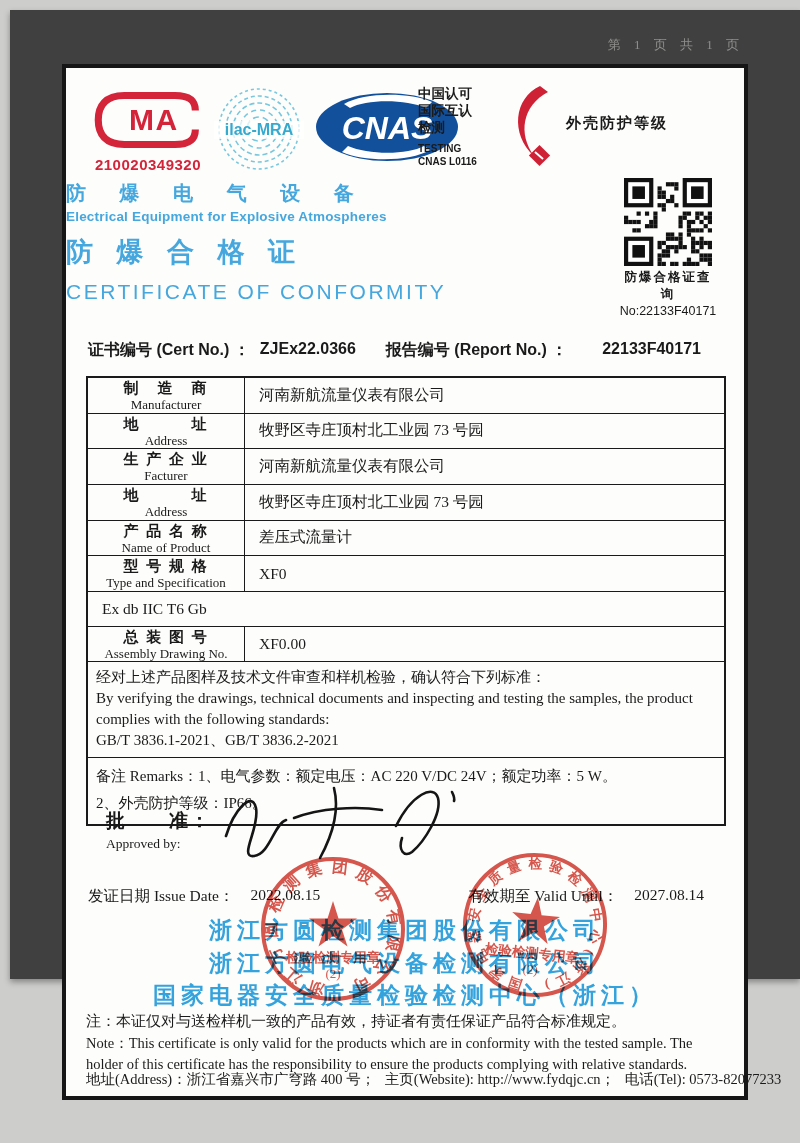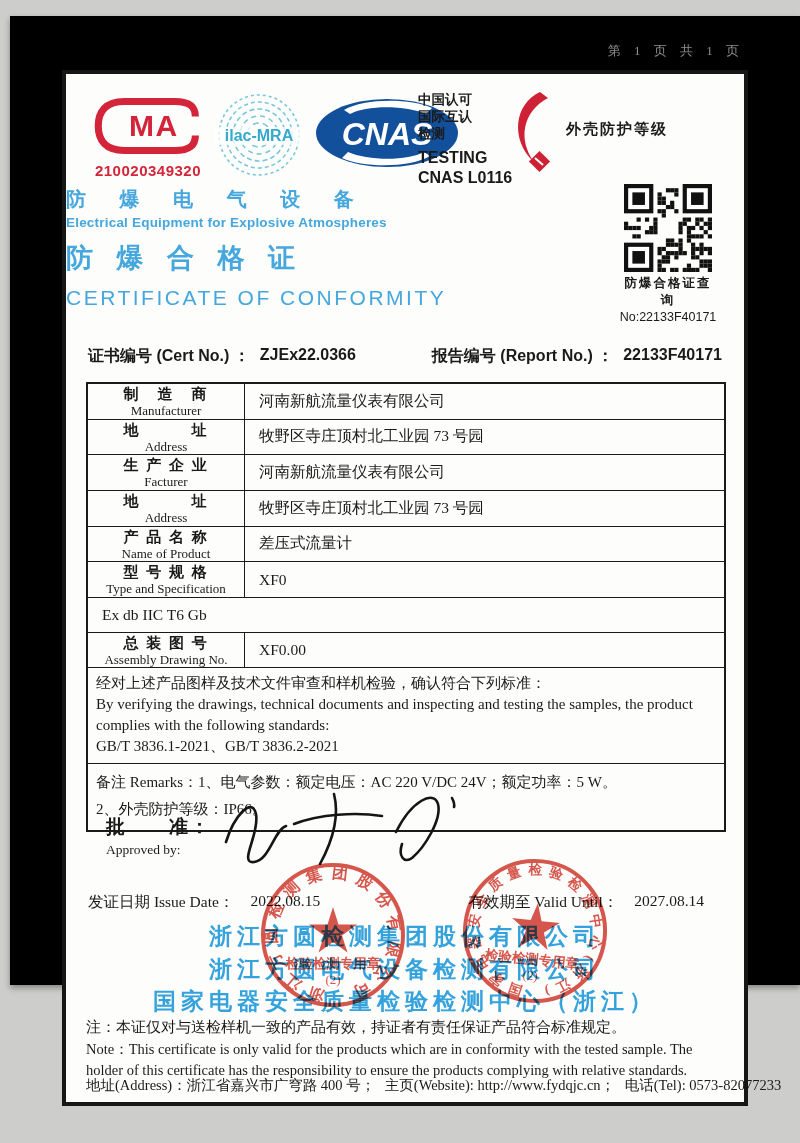--- a/index.html
+++ b/index.html
@@ -1,53 +1,53 @@
 <!DOCTYPE html>
 <html><head>
 <meta charset="utf-8">
 <style>
   html,body{margin:0;padding:0;background:#cdcdcb;width:800px;height:1143px;overflow:hidden;
     font-family:"Liberation Serif","DejaVu Serif",serif;color:#1a1a1a;}
-  .paper{position:absolute;left:10px;top:16px;width:790px;height:969px;background:#000000;
+  .paper{position:absolute;left:10px;top:10px;width:790px;height:969px;background:#404040;
     box-shadow:0 3px 6px rgba(0,0,0,.35);}
   .page-number{position:absolute;top:26px;right:56px;color:#8e8e8c;font-size:13px;letter-spacing:5px;}
   .frame{position:absolute;left:52px;top:54px;width:678px;height:1028px;border:4px solid #161616;background:#fdfdfb;}
 
   
   .logos{position:absolute;top:14px;left:0;width:100%;height:96px;}
   .cma{position:absolute;left:26px;top:8px;width:112px;text-align:center;}
   .cma-number{color:#d4243a;font-weight:bold;font-size:15px;font-family:"Liberation Sans",sans-serif;letter-spacing:.5px;margin-top:2px;}
   .ilac{position:absolute;left:148px;top:2px;width:90px;height:90px;}
   .ilac-label{position:absolute;top:37px;left:0;width:100%;text-align:center;color:#36a9cf;font-weight:bold;
     font-size:16px;font-family:"Liberation Sans",sans-serif;background:rgba(255,255,255,.75);}
   .cnas{position:absolute;left:248px;top:10px;width:146px;height:70px;}
   .cnas-side{position:absolute;left:352px;top:4px;font-family:"Liberation Sans",sans-serif;}
   .cnas-side .zh{font-size:13.5px;font-weight:bold;line-height:1.25;}
-  .cnas-side .testing{font-size:16px;font-weight:bold;margin-top:5px;line-height:1.3;}
+  .cnas-side .testing{font-size:10px;font-weight:bold;margin-top:5px;line-height:1.3;}
   .fy{position:absolute;left:438px;top:0px;width:58px;height:92px;}
   .fy-label{position:absolute;left:500px;top:32px;font-size:15px;font-weight:bold;letter-spacing:2px;}
 
   
   .head{position:absolute;top:112px;left:0;width:566px;color:#45a7de;
     font-family:"Liberation Sans",sans-serif;}
   .head .zh{font-size:20px;font-weight:bold;letter-spacing:14px;}
   .head .en{font-size:13.5px;font-weight:bold;letter-spacing:.2px;margin-top:2px;}
   .head .title{font-size:27px;font-weight:bold;letter-spacing:8px;margin-top:10px;white-space:nowrap;}
   .head .title-en{font-size:21px;letter-spacing:2.5px;margin-top:10px;}
 
   .qr{position:absolute;top:110px;right:26px;width:100px;text-align:center;}
   .qr-box{width:88px;height:88px;margin:0 auto;}
   .qr-caption{font-family:"Liberation Sans",sans-serif;font-weight:bold;font-size:12.5px;letter-spacing:2px;margin-top:3px;}
   .qr-no{font-family:"Liberation Sans",sans-serif;font-size:12.5px;margin-top:1px;}
 
   
   .certline{position:absolute;top:272px;left:22px;right:14px;display:flex;
     font-family:"Liberation Sans",sans-serif;font-weight:bold;font-size:16px;white-space:nowrap;}
   .certline .val{margin-left:10px;}
-  .certline .right{margin-left:76px;display:flex;}
+  .certline .right{margin-left:30px;display:flex;gap:25px;}
 
   
   .tbl{position:absolute;top:308px;left:20px;width:636px;border:2.5px solid #1a1a1a;background:transparent;}
   .trow{display:flex;border-bottom:1.5px solid #1a1a1a;min-height:34px;}
   .tlabel{width:152px;border-right:1.5px solid #1a1a1a;display:flex;flex-direction:column;
     justify-content:center;text-align:center;padding:1px 2px;}
   .tlabel .zh{font-size:15px;font-weight:bold;letter-spacing:2px;}
   .tlabel .en{font-size:13px;line-height:1.05;}
   .tval{flex:1;display:flex;align-items:center;padding-left:14px;font-size:15.5px;}
   .stds{border-bottom:1.5px solid #1a1a1a;padding:5px 8px 6px 8px;font-size:15px;line-height:1.4;}

